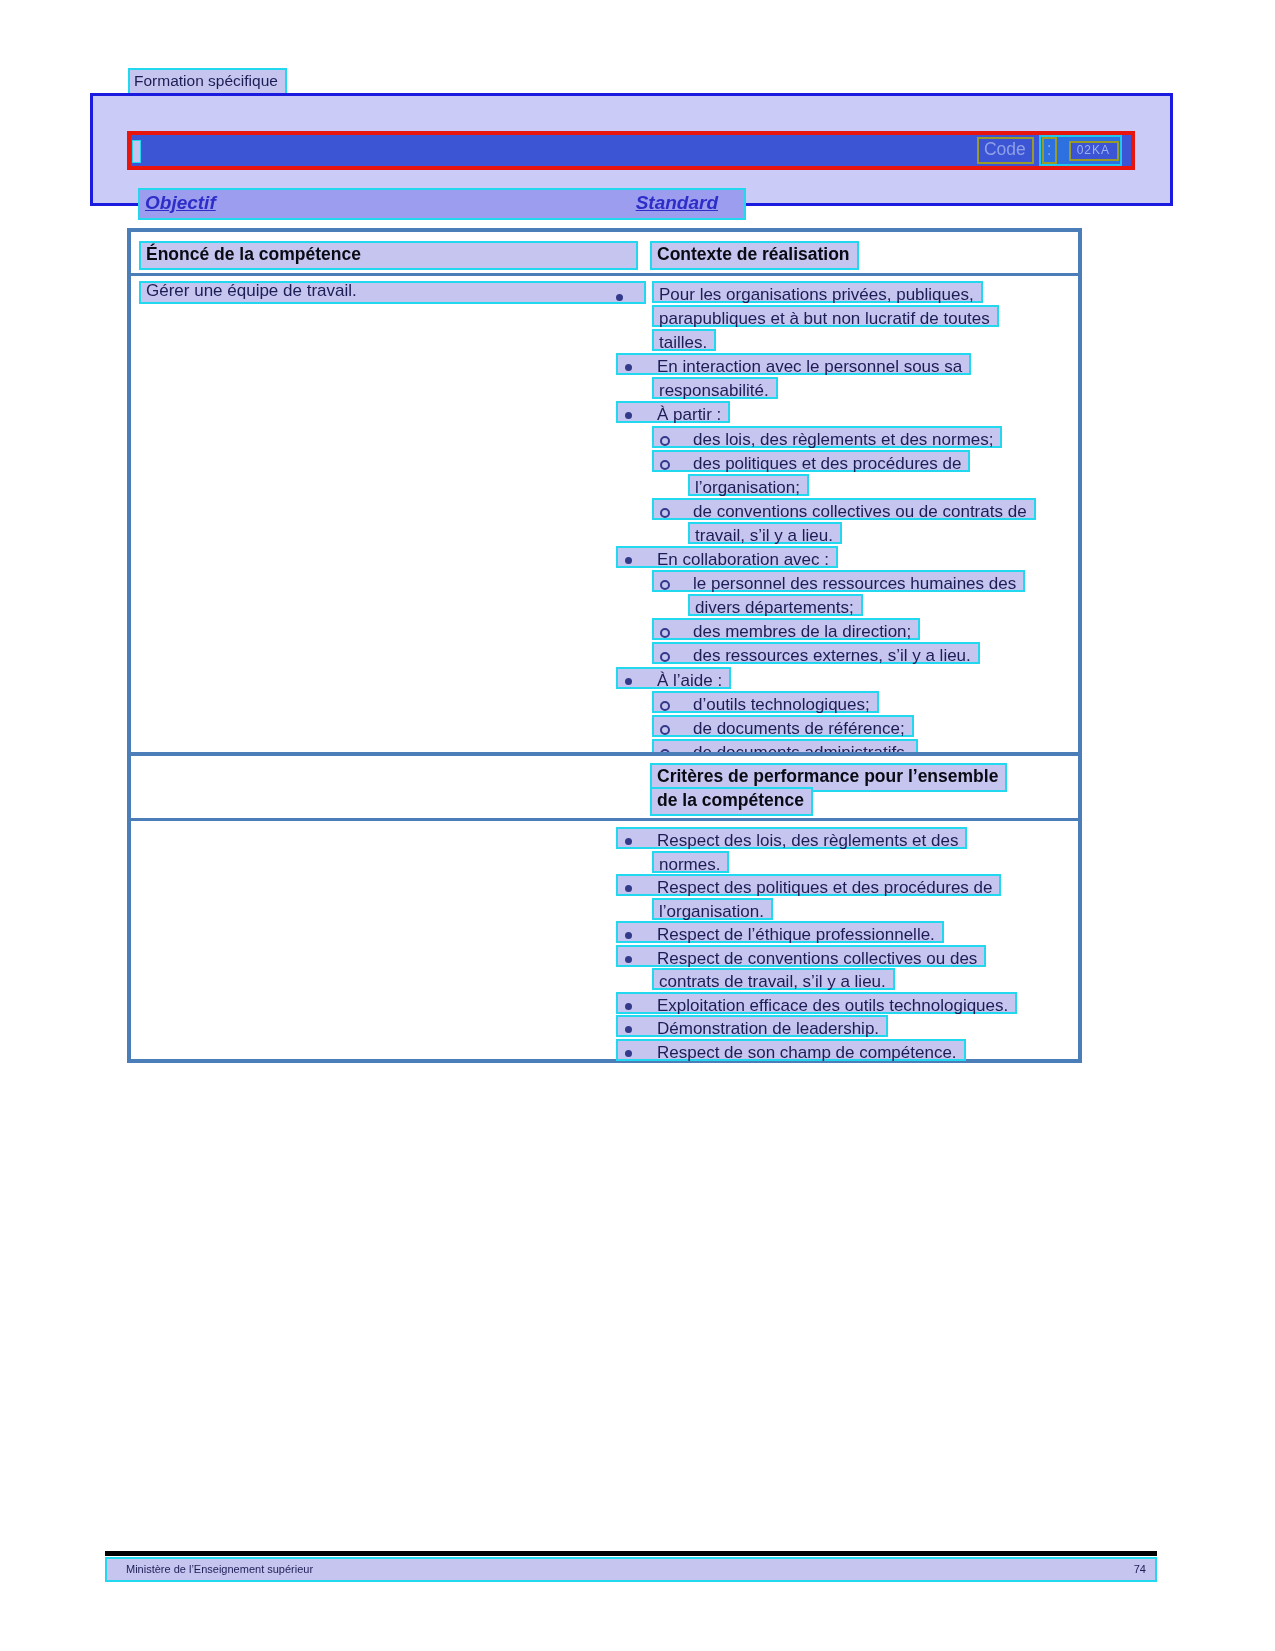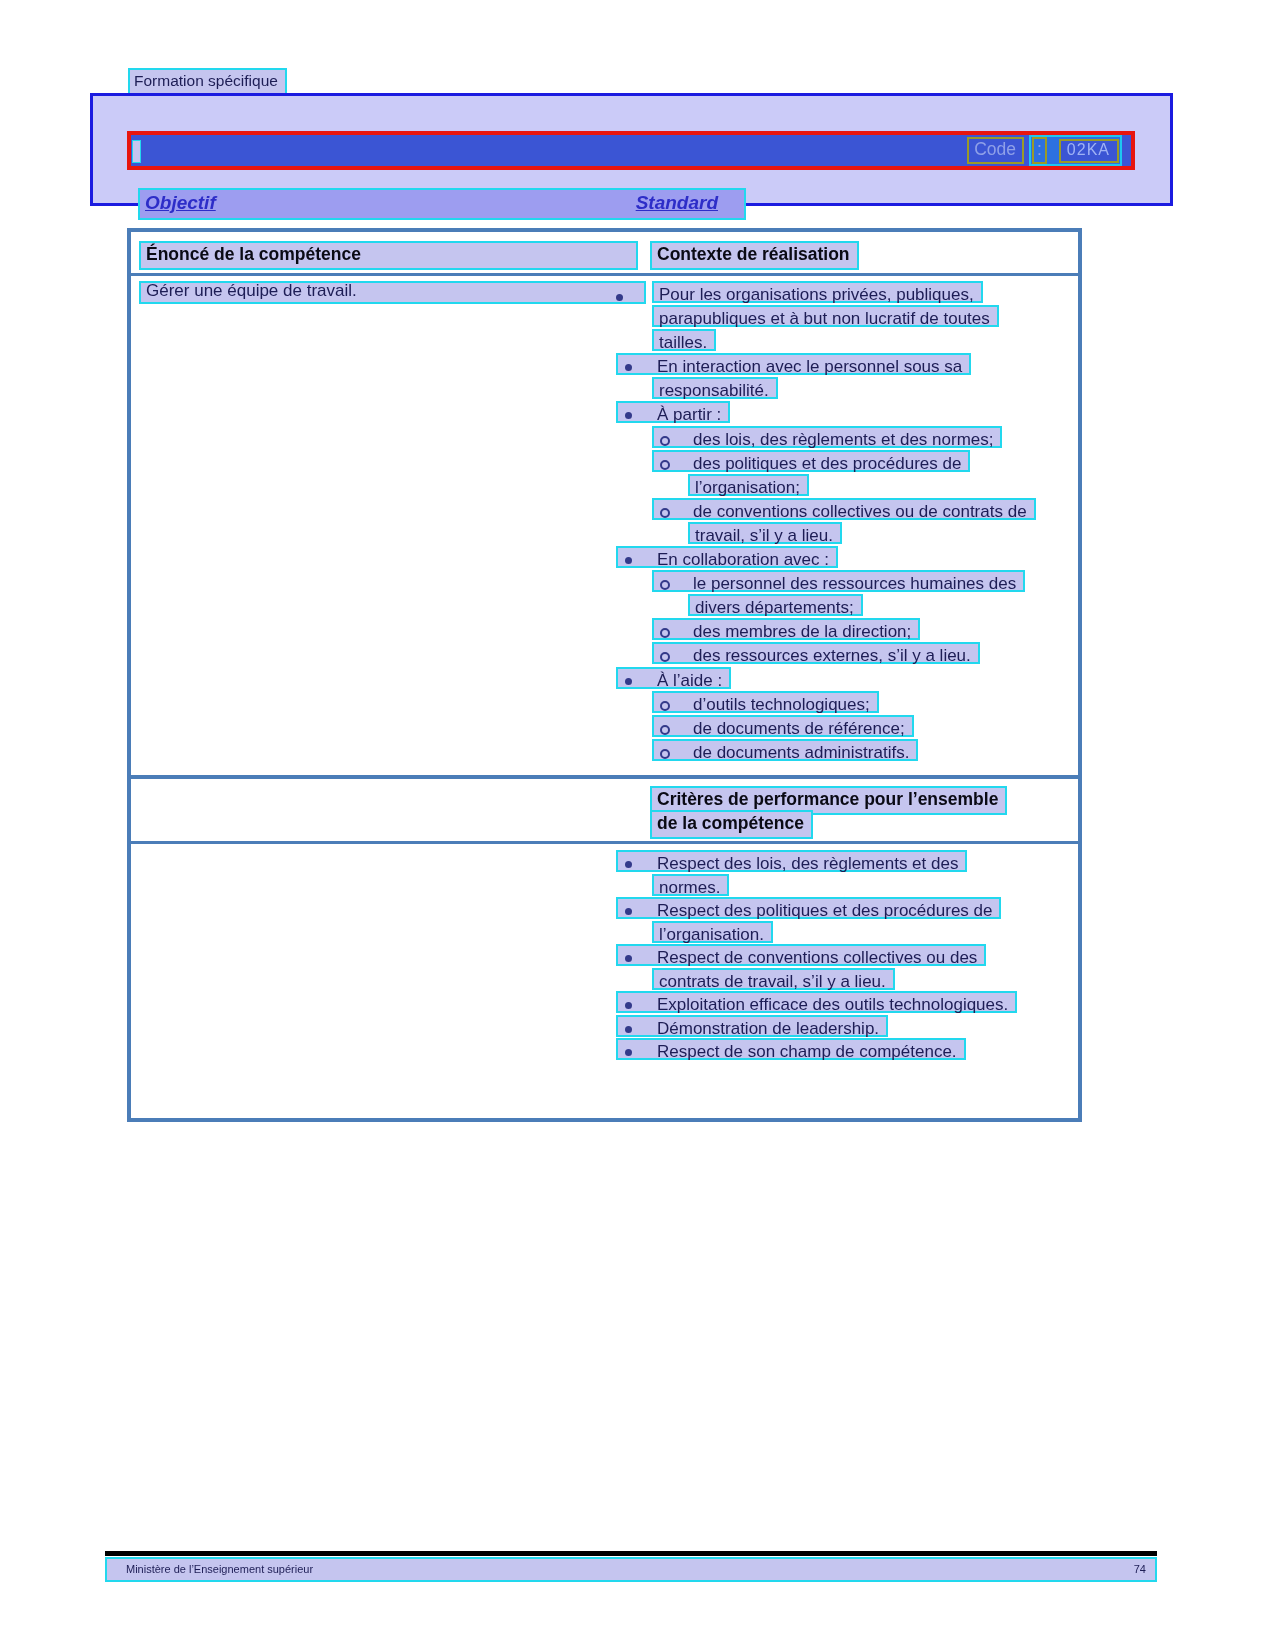--- a/index.html
+++ b/index.html
@@ -42,39 +42,39 @@
   .code-strip{
     display:inline-flex;align-items:center;
     border:2px solid #1ec7f0;background:#2d71e0;
     margin-left:5px;padding:0 1px;
   }
   .code-colon{
     color:#8fa0e8;font-size:17.5px;
     border:2px solid #9a9a28;padding:0 3px 2px 3px;
   }
   .code-value{
-    color:#9fb2f5;font-size:16px;letter-spacing:1px;
+    color:#9fb2f5;font-size:12px;letter-spacing:1px;
     border:2px solid #9a9a28;background:#3b55d4;
     margin-left:12px;padding:0 7px 2px 6px;
   }
   .objstd{
     position:absolute;left:45px;top:92px;width:608px;height:32px;
     background:#9d9df0;border:2px solid #22d8ee;box-sizing:border-box;
     display:flex;align-items:center;justify-content:space-between;
     padding:0 26px 3px 5px;
     font-size:19px;font-weight:bold;font-style:italic;color:#2d2dc8;
   }
   .objstd span{text-decoration:underline;}
   
   .dtable{
     position:absolute;left:127px;width:955px;
     border:4px solid #4b7db8;box-sizing:border-box;background:#ffffff;
   }
   .t1{top:228px;height:559px;}
-  .t2{top:775px;height:347px;}
+  .t2{top:752px;height:311px;}
   .thead{position:relative;border-bottom:3px solid #4b7db8;}
   .t1 .thead{height:41px;}
   .t2 .thead{height:62px;}
   .th-box{
     position:absolute;font-weight:bold;color:#0a0a14;font-size:17.5px;
     padding:1px 7px 3px 5px;white-space:nowrap;
   }
   .th-left{left:8px;top:9px;width:499px;}
   .th-right{left:519px;top:9px;}
   .t2 .th-l1{left:519px;top:7px;}
@@ -292,20 +292,26 @@
             </span>
           </div>
         <div class="row i1">
             <span class="hl line">
               <span>l’organisation.</span>
             </span>
           </div>
         <div class="row">
             <span class="hl line">
               <span class="dot"></span>
+              <span>Respect de l’éthique professionnelle.</span>
+            </span>
+          </div>
+        <div class="row">
+            <span class="hl line">
+              <span class="dot"></span>
               <span>Respect de conventions collectives ou des</span>
             </span>
           </div>
         <div class="row i1">
             <span class="hl line">
               <span>contrats de travail, s’il y a lieu.</span>
             </span>
           </div>
         <div class="row">
             <span class="hl line">

